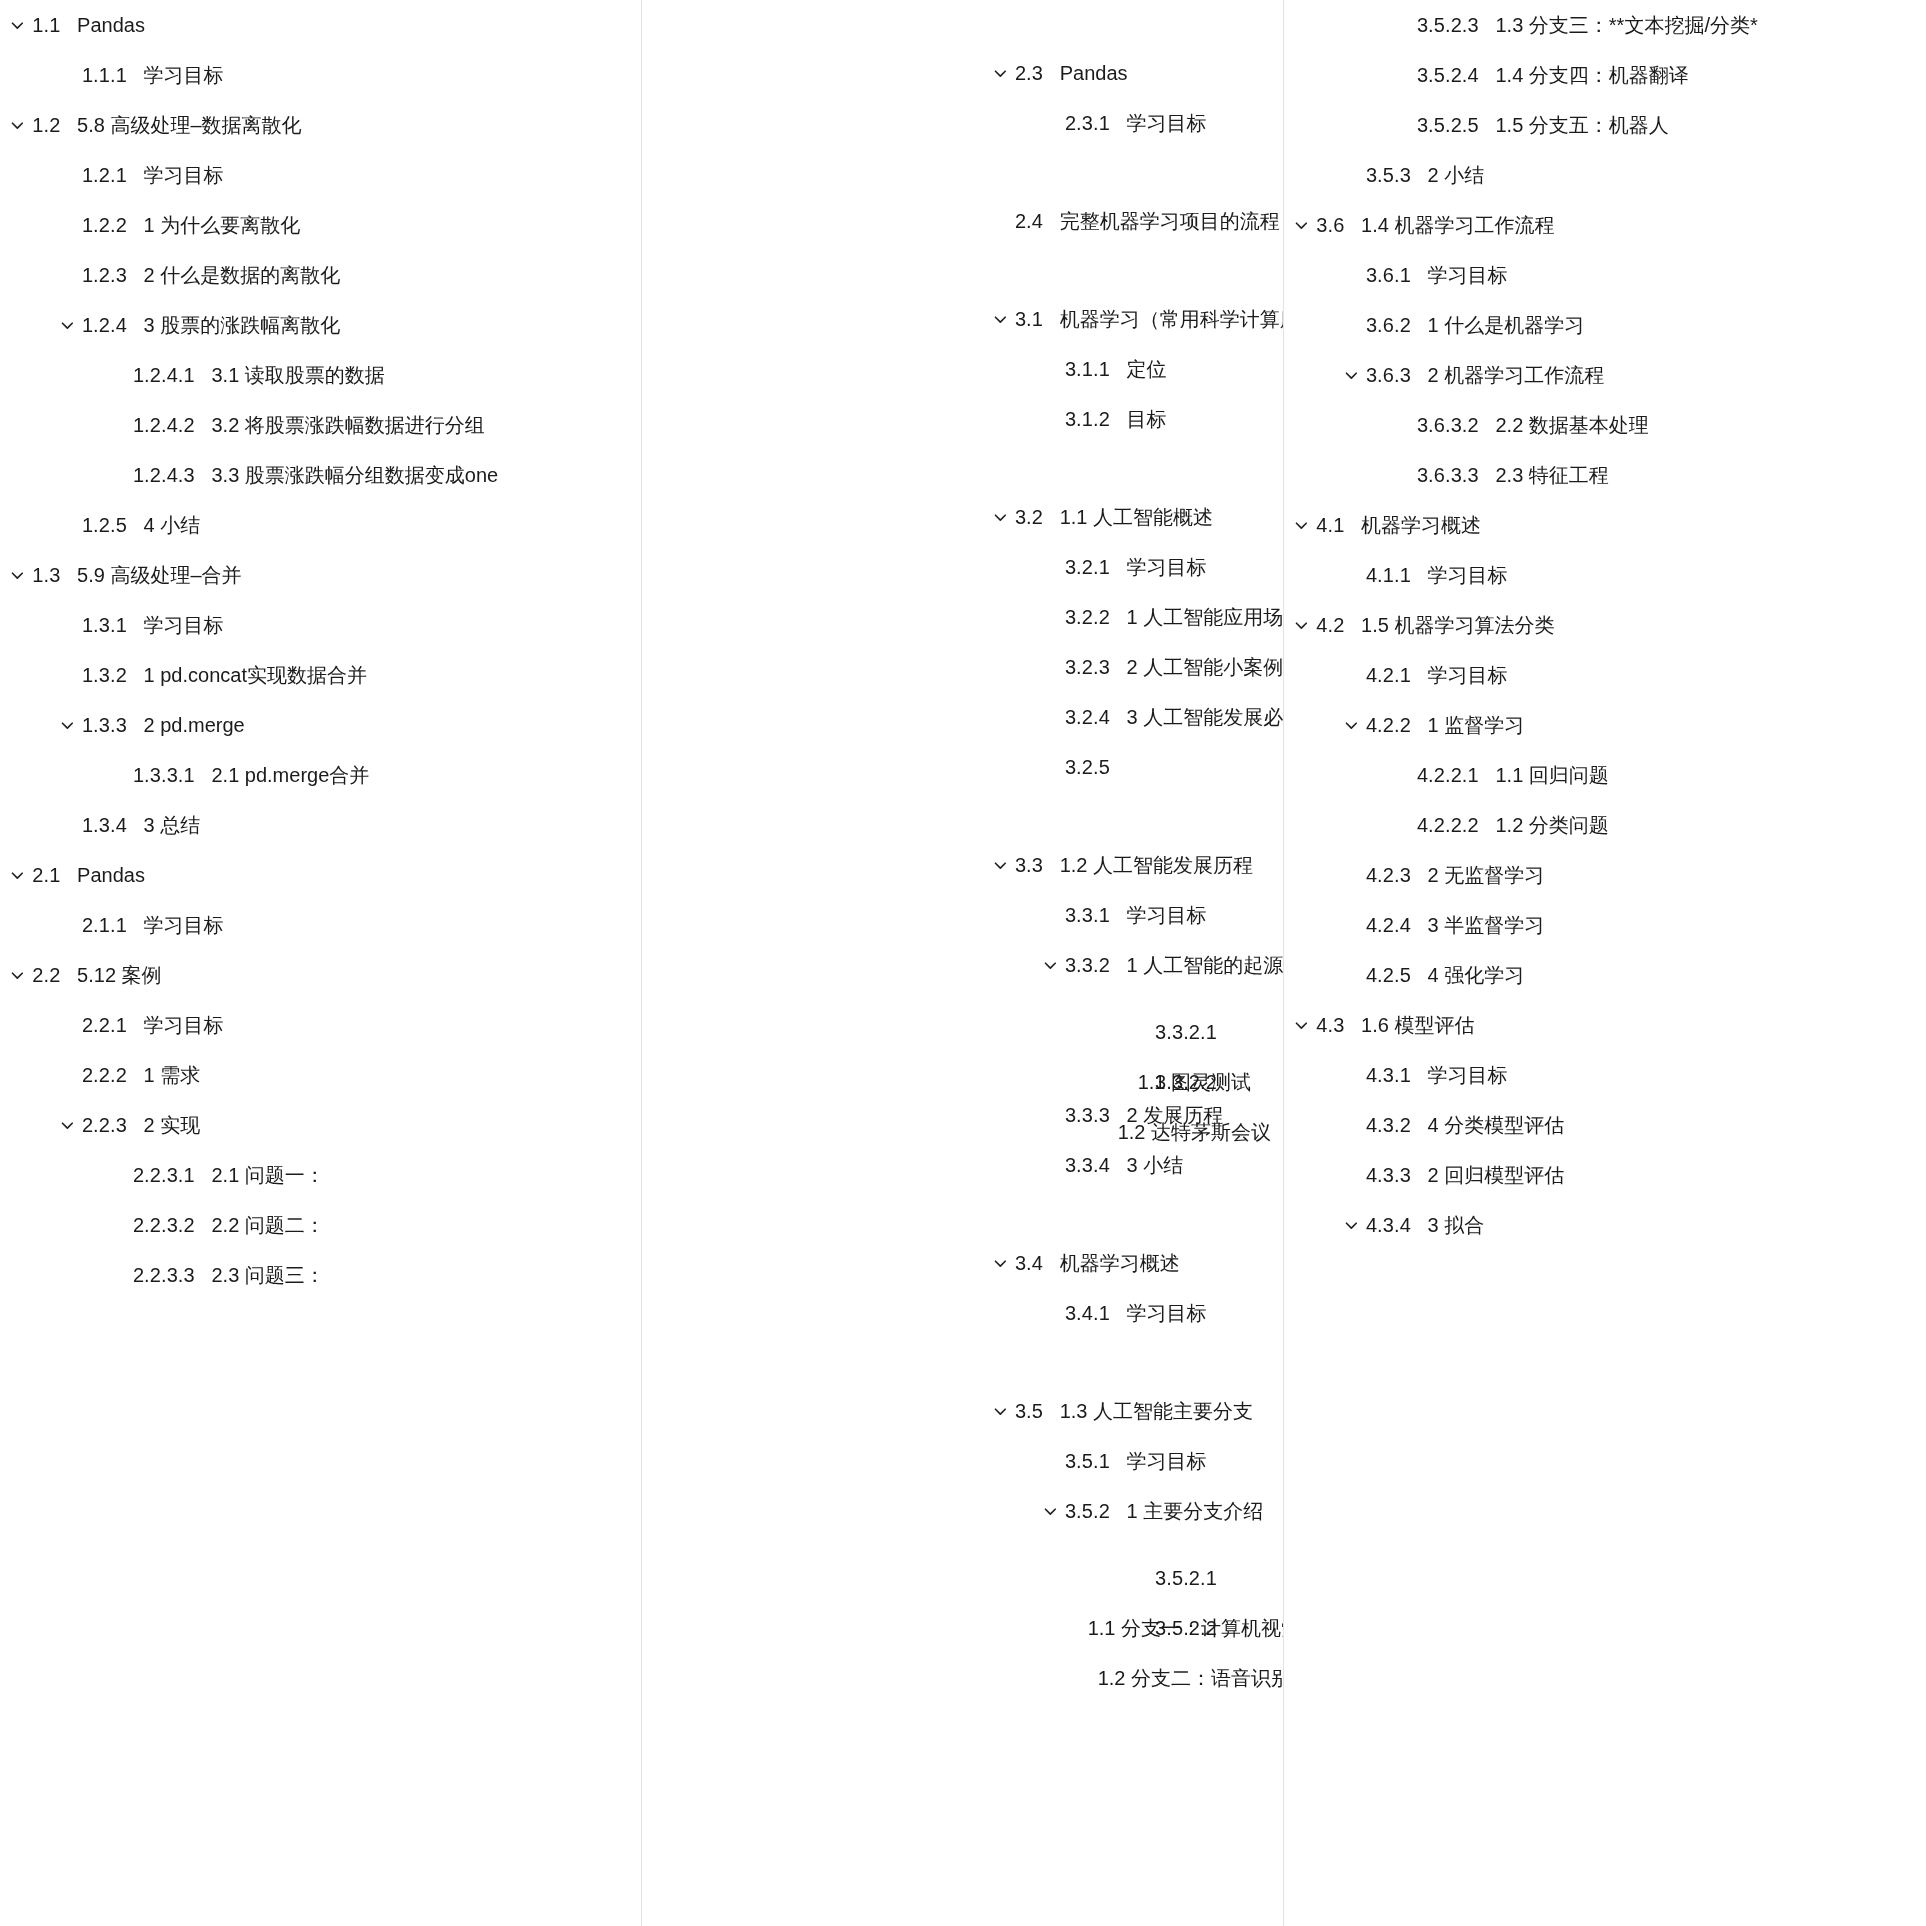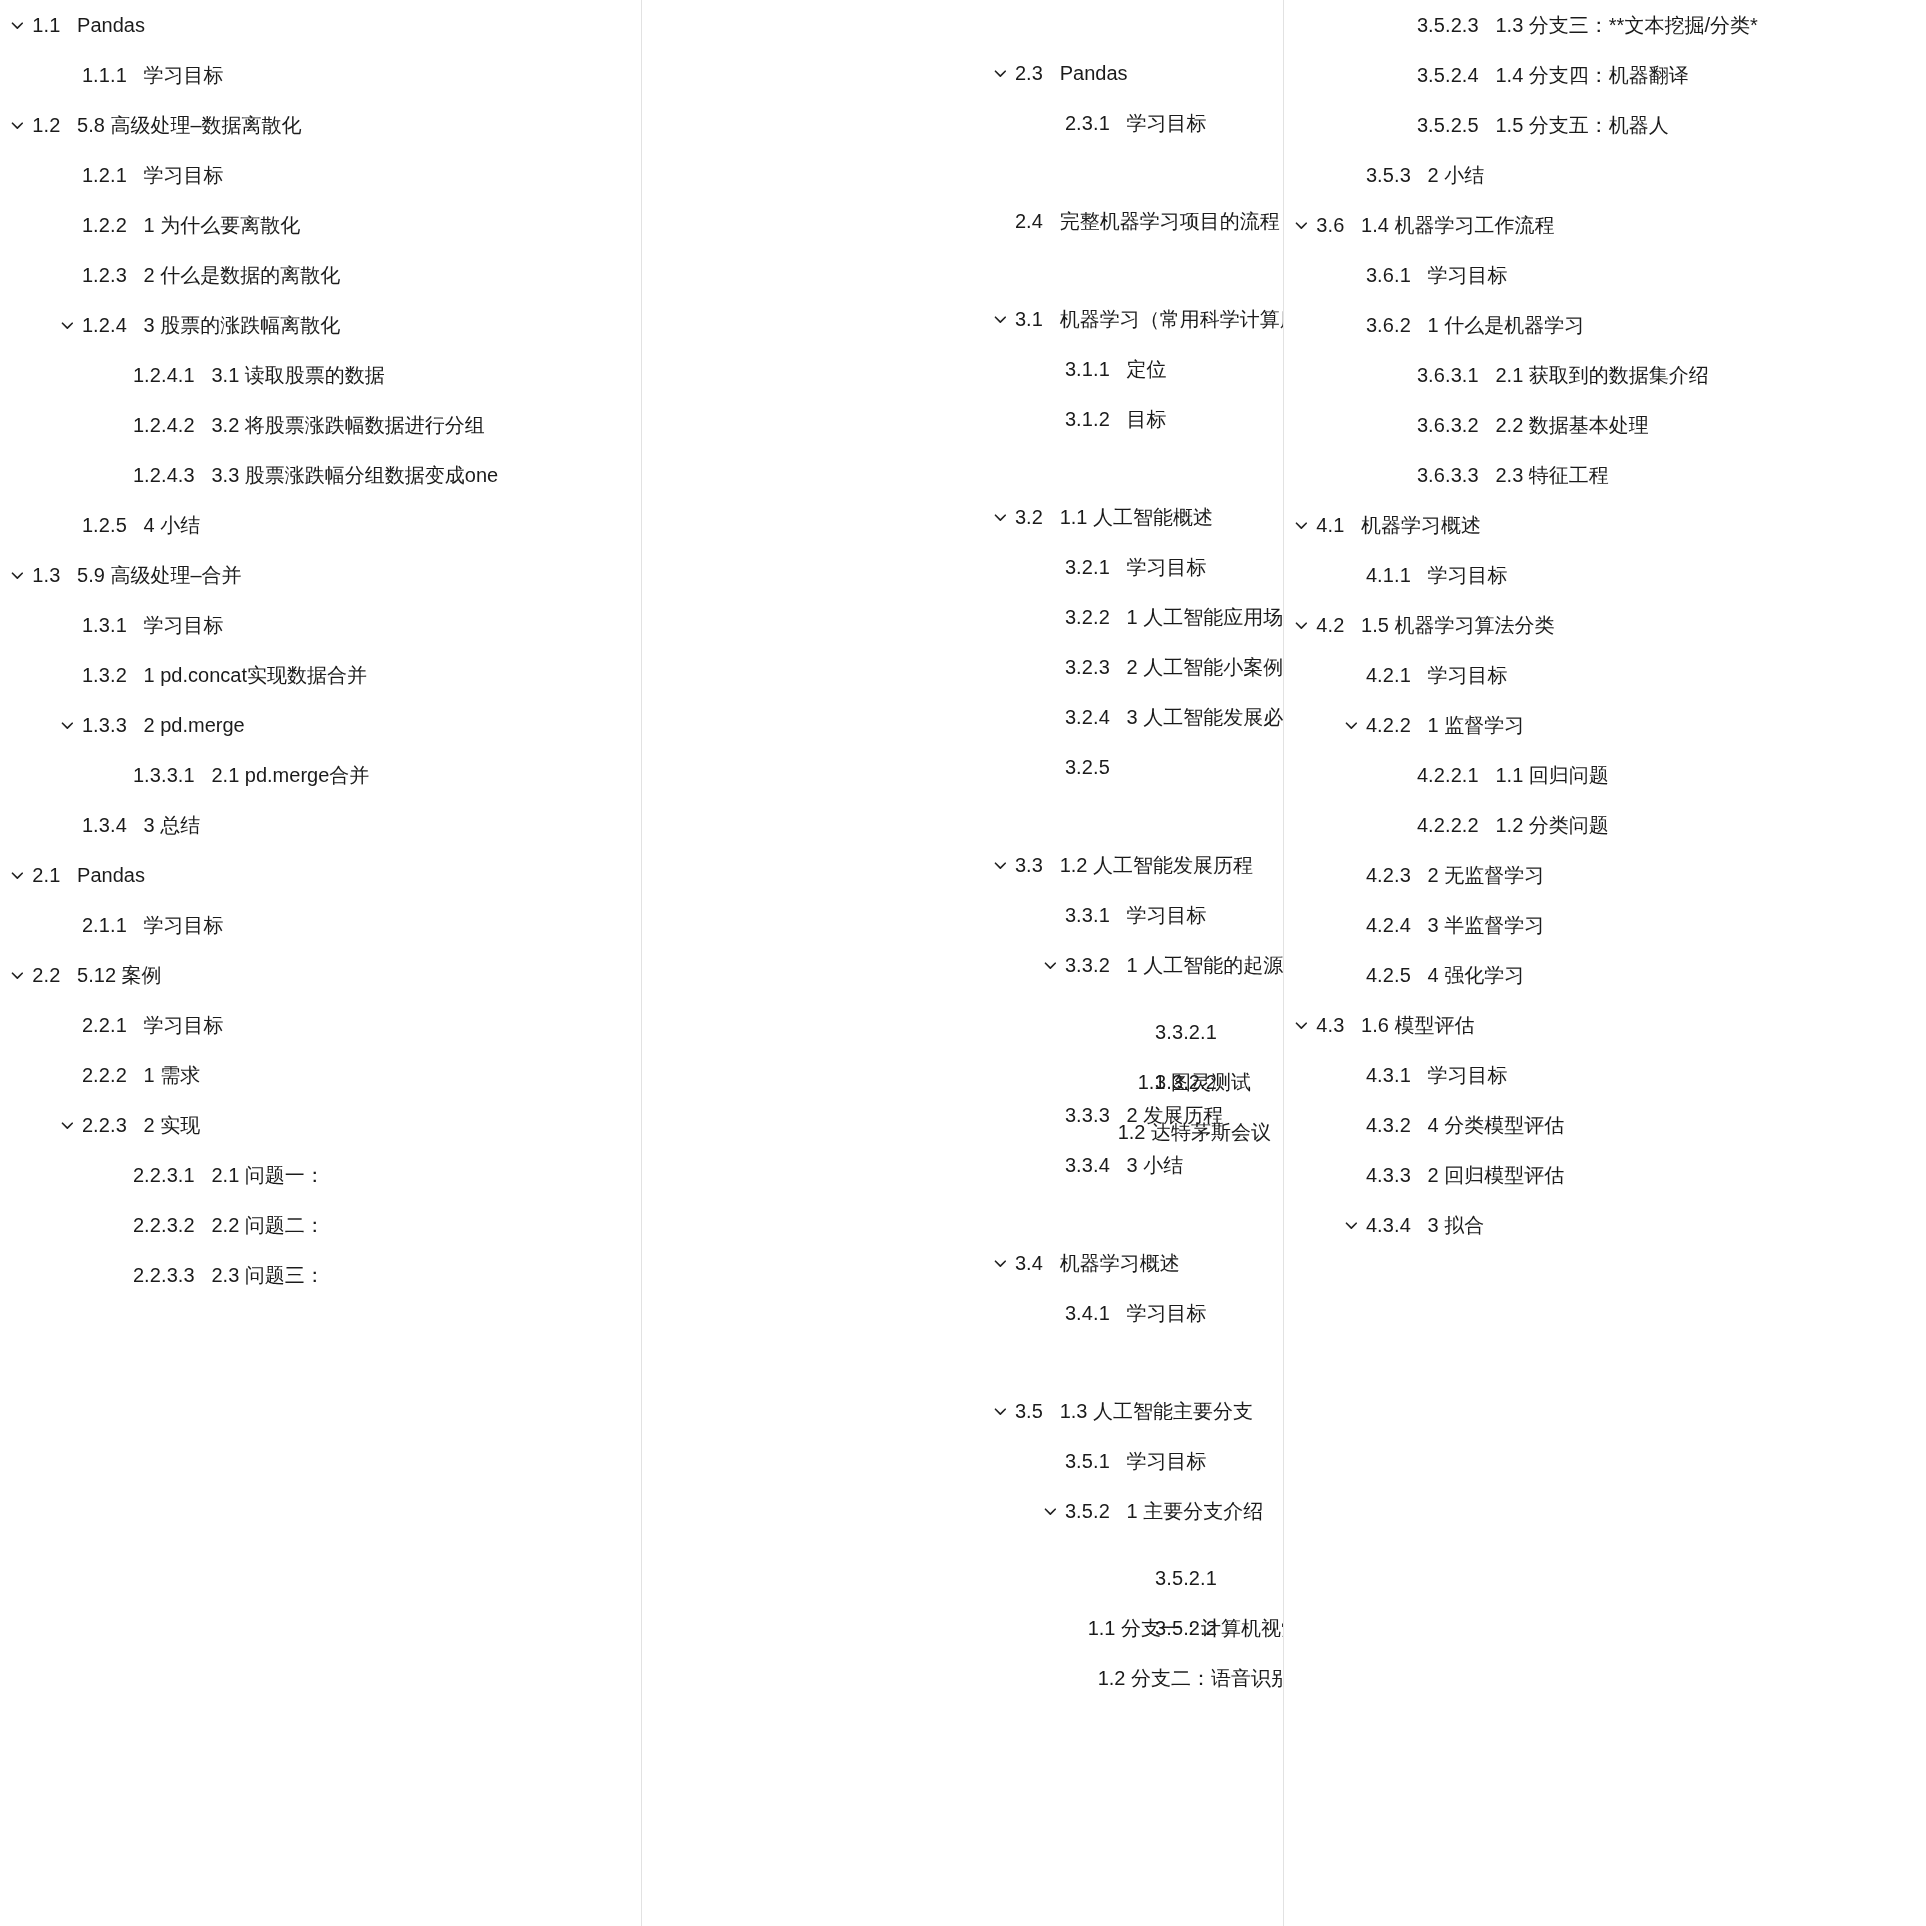--- a/index.html
+++ b/index.html
@@ -602,28 +602,28 @@
       </div>
       <div class="toc-row lvl-3">
         <span class="chev empty">
           <svg width="16.7" height="16.7" viewBox="0 0 24 24" fill="none" stroke="#222" stroke-width="2.4" stroke-linecap="round" stroke-linejoin="round">
             <polyline points="5,9 12,16 19,9"></polyline>
           </svg>
         </span>
         <span class="num">3.6.2</span>
         <span class="label">1 什么是机器学习</span>
       </div>
-      <div class="toc-row lvl-4">
-        <span class="chev empty">
-          <svg width="16.7" height="16.7" viewBox="0 0 24 24" fill="none" stroke="#222" stroke-width="2.4" stroke-linecap="round" stroke-linejoin="round">
-            <polyline points="5,9 12,16 19,9"></polyline>
-          </svg>
-        </span>
-        <span class="num">3.6.3.1</span>
-        <span class="label">2.1 获取到的数据集介绍</span>
+      <div class="toc-row lvl-3">
+        <span class="chev">
+          <svg width="16.7" height="16.7" viewBox="0 0 24 24" fill="none" stroke="#222" stroke-width="2.4" stroke-linecap="round" stroke-linejoin="round">
+            <polyline points="5,9 12,16 19,9"></polyline>
+          </svg>
+        </span>
+        <span class="num">3.6.3</span>
+        <span class="label">2 机器学习工作流程</span>
       </div>
       <div class="toc-row lvl-4">
         <span class="chev empty">
           <svg width="16.7" height="16.7" viewBox="0 0 24 24" fill="none" stroke="#222" stroke-width="2.4" stroke-linecap="round" stroke-linejoin="round">
             <polyline points="5,9 12,16 19,9"></polyline>
           </svg>
         </span>
         <span class="num">3.6.3.2</span>
         <span class="label">2.2 数据基本处理</span>
       </div>

